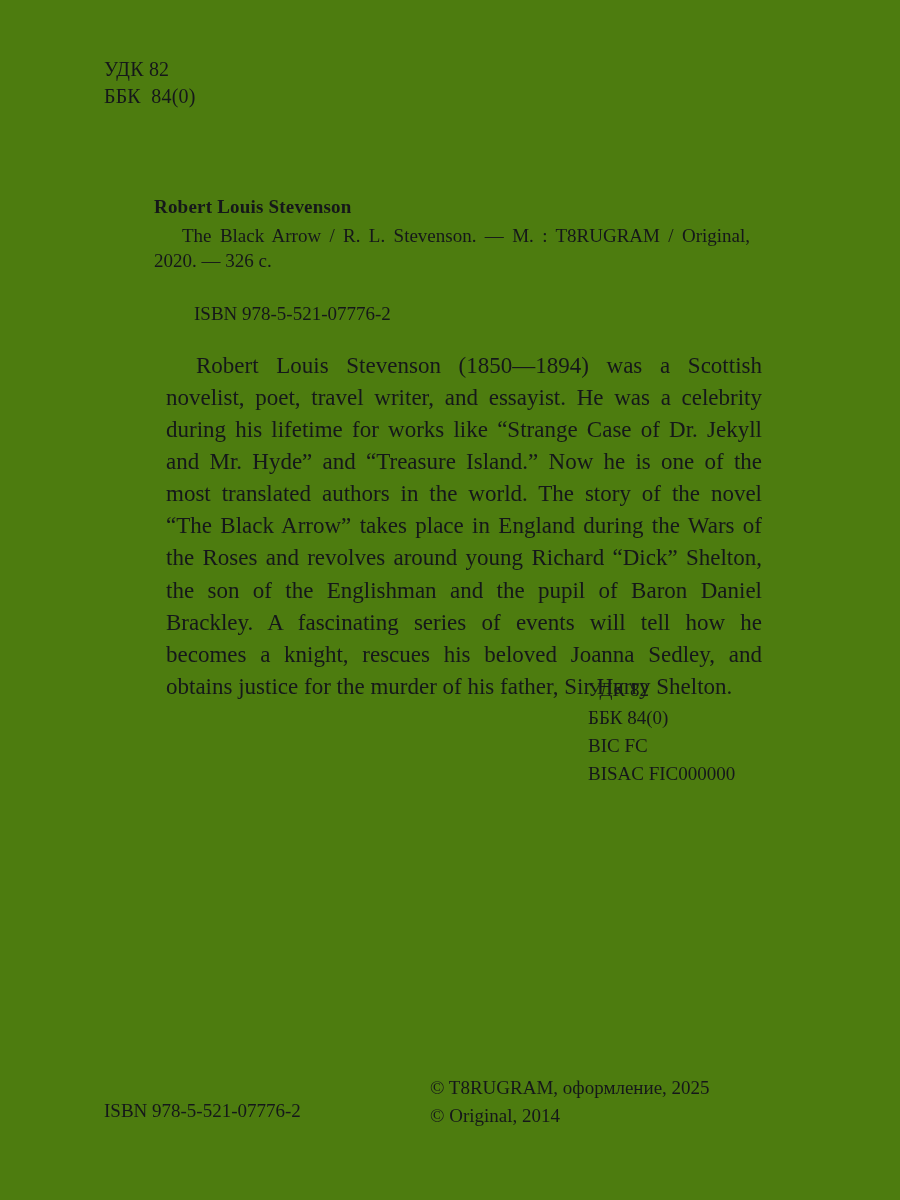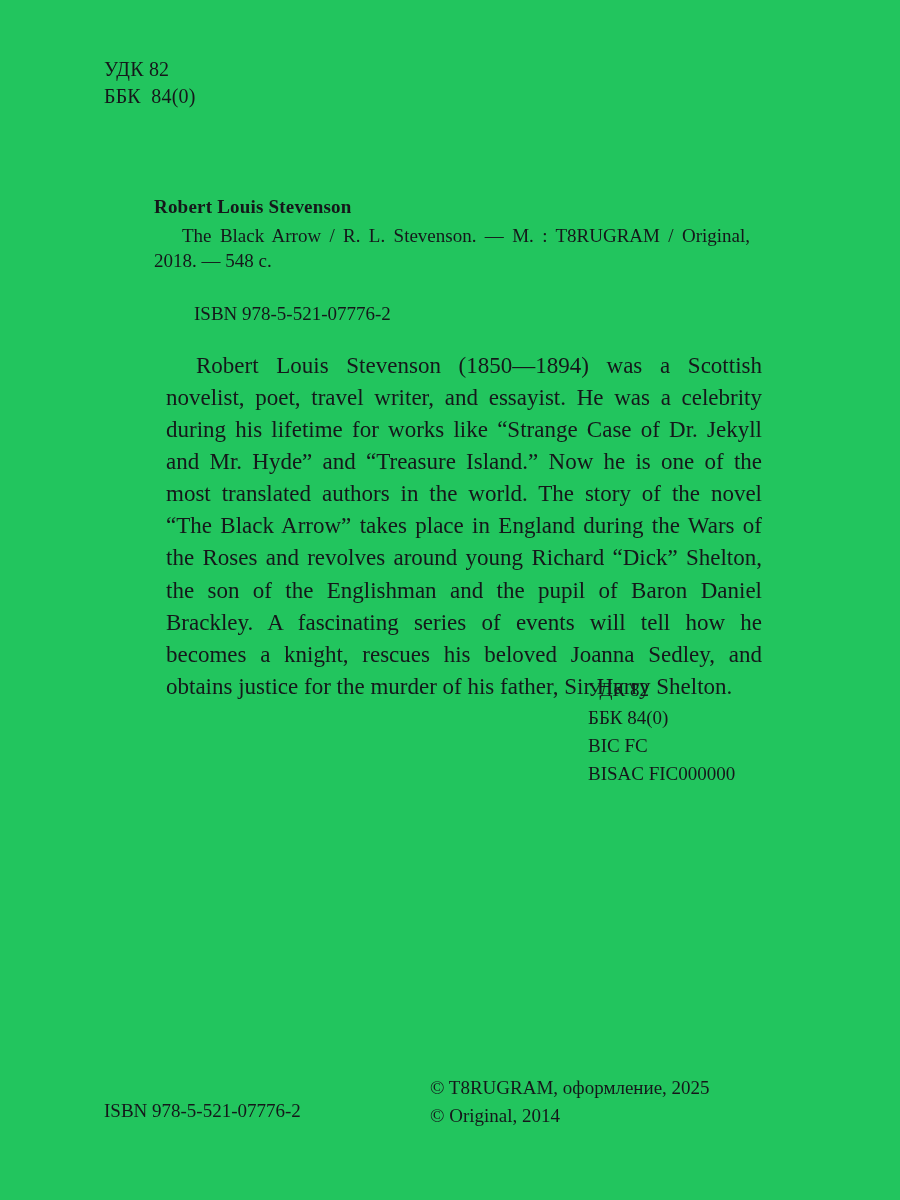--- a/index.html
+++ b/index.html
@@ -11,21 +11,21 @@
     width: 900px;
     height: 1200px;
     position: relative;
     font-family: "Liberation Serif", serif;
     color: #15171a;
     overflow: hidden;
   }
   .page {
     position: absolute;
     inset: 0;
-    background: #22c55e;
+    background: #4d7c0f;
   }
 
   
   .udc-top {
     position: absolute;
     left: 104px;
     top: 56px;
     font-size: 20px;
     line-height: 1.35;
     letter-spacing: 0.2px;
@@ -105,21 +105,21 @@
 
 <div class="page">
 
   <div class="udc-top">
     <div>УДК 82</div>
     <div>ББК  84(0)</div>
   </div>
 
   <div class="biblio">
     <p class="author-name">Robert Louis Stevenson</p>
-    <p class="biblio-desc">The  Black  Arrow  /  R.  L.  Stevenson.  —  M. :  T8RUGRAM  /  Original, 2018. — 548 c.</p>
+    <p class="biblio-desc">The  Black  Arrow  /  R.  L.  Stevenson.  —  M. :  T8RUGRAM  /  Original, 2020. — 326 c.</p>
   </div>
 
   <div class="isbn-line">ISBN 978-5-521-07776-2</div>
 
   <div class="annotation">Robert Louis Stevenson (1850—1894) was a Scottish novelist, poet, travel writer, and essayist. He was a celebrity during his lifetime for works like “Strange Case of Dr. Jekyll and Mr. Hyde” and “Treasure Island.” Now he is one of the most translated authors in the world. The story of the novel “The Black Arrow” takes place in England during the Wars of the Roses and revolves around young Richard “Dick” Shelton, the son of the Englishman and the pupil of Baron Daniel Brackley. A fascinating series of events will tell how he becomes a knight, rescues his beloved Joanna Sedley, and obtains justice for the murder of his father, Sir Harry Shelton.</div>
 
   <div class="codes-right">
     <div>УДК 82</div>
     <div>ББК 84(0)</div>
     <div>BIC FC</div>

